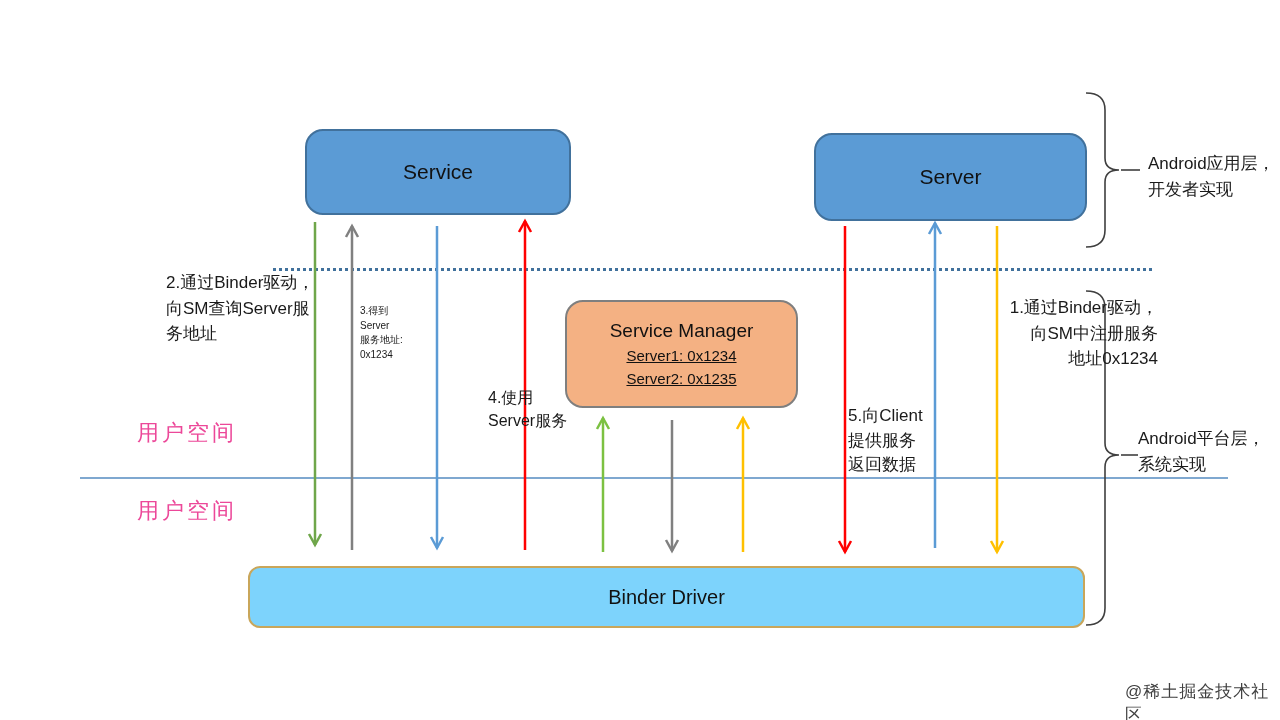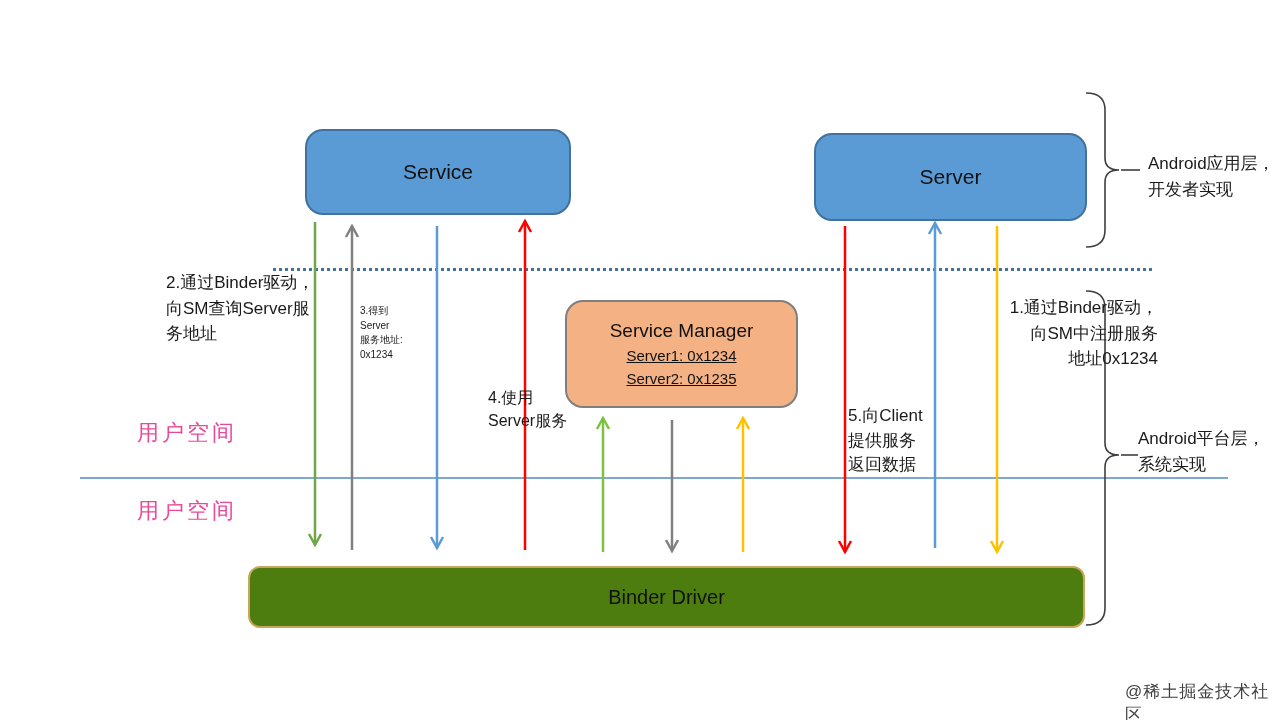--- a/index.html
+++ b/index.html
@@ -8,21 +8,21 @@
 
   .abs{position:absolute;}
 
   
   .node{display:flex;align-items:center;justify-content:center;box-sizing:border-box;}
   .box-client{left:305px;top:129px;width:266px;height:86px;background:#5B9BD5;border:2px solid #41719C;border-radius:18px;font-size:21px;}
   .box-server{left:814px;top:133px;width:273px;height:88px;background:#5B9BD5;border:2px solid #41719C;border-radius:18px;font-size:21px;}
   .box-sm{left:565px;top:300px;width:233px;height:108px;background:#F4B183;border:2px solid #7F7F7F;border-radius:18px;flex-direction:column;padding-top:2px;}
   .box-sm .sm-title{font-size:19px;margin-bottom:3px;}
   .box-sm .sm-entry{font-size:15px;line-height:1.5;text-decoration:underline;}
-  .box-binder{left:248px;top:566px;width:837px;height:62px;background:#4d7c0f;border:2px solid #C9A65A;border-radius:12px;font-size:20px;align-items:center;}
+  .box-binder{left:248px;top:566px;width:837px;height:62px;background:#7dd3fc;border:2px solid #C9A65A;border-radius:12px;font-size:20px;align-items:center;}
 
   
   .dotted-line{left:273px;top:268px;width:880px;height:3px;
     background:repeating-linear-gradient(to right,#41719C 0 3px,transparent 3px 6px);}
   .solid-line{left:80px;top:477px;width:1148px;height:2px;background:#7FA8D0;}
 
   
   .note{font-size:17px;line-height:1.5;white-space:pre-line;color:#1a1a1a;}
   .note-step2{left:166px;top:270px;width:175px;}
   .note-step3{left:360px;top:304px;width:95px;font-size:10px;line-height:1.45;}

